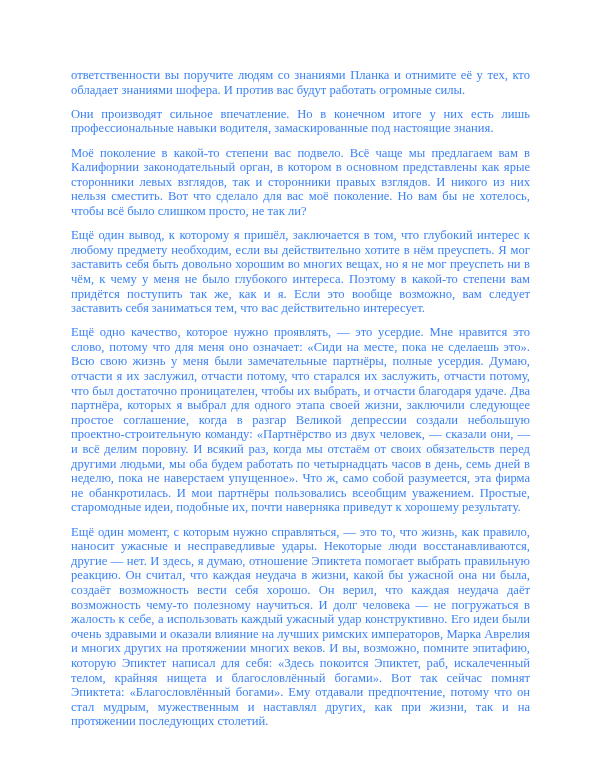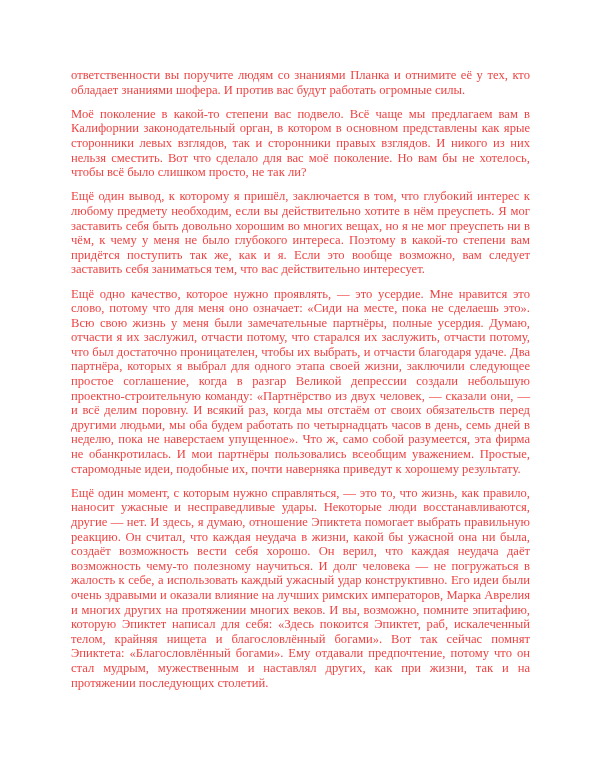--- a/index.html
+++ b/index.html
@@ -14,31 +14,32 @@
       overflow: hidden;
     }
     .page {
       position: absolute;
       left: 71px;
       top: 68px;
       width: 459px;
       font-family: "Liberation Serif", "DejaVu Serif", serif;
       font-size: 12.6px;
       line-height: 14.6px;
-      color: #ef4444;
+      color: #3b82f6;
     }
     .page p {
       margin: 0 0 9.6px 0;
       text-align: justify;
       text-justify: inter-word;
       hyphens: none;
     }
   </style>
 </head>
 <body>
 
 <div class="page">
   <p>ответственности вы поручите людям со знаниями Планка и отнимите её у тех, кто обладает знаниями шофера. И против вас будут работать огромные силы.</p>
+  <p>Они производят сильное впечатление. Но в конечном итоге у них есть лишь профессиональные навыки водителя, замаскированные под настоящие знания.</p>
   <p>Моё поколение в какой-то степени вас подвело. Всё чаще мы предлагаем вам в Калифорнии законодательный орган, в котором в основном представлены как ярые сторонники левых взглядов, так и сторонники правых взглядов. И никого из них нельзя сместить. Вот что сделало для вас моё поколение. Но вам бы не хотелось, чтобы всё было слишком просто, не так ли?</p>
   <p>Ещё один вывод, к которому я пришёл, заключается в том, что глубокий интерес к любому предмету необходим, если вы действительно хотите в нём преуспеть. Я мог заставить себя быть довольно хорошим во многих вещах, но я не мог преуспеть ни в чём, к чему у меня не было глубокого интереса. Поэтому в какой-то степени вам придётся поступить так же, как и я. Если это вообще возможно, вам следует заставить себя заниматься тем, что вас действительно интересует.</p>
   <p>Ещё одно качество, которое нужно проявлять, — это усердие. Мне нравится это слово, потому что для меня оно означает: «Сиди на месте, пока не сделаешь это». Всю свою жизнь у меня были замечательные партнёры, полные усердия. Думаю, отчасти я их заслужил, отчасти потому, что старался их заслужить, отчасти потому, что был достаточно проницателен, чтобы их выбрать, и отчасти благодаря удаче. Два партнёра, которых я выбрал для одного этапа своей жизни, заключили следующее простое соглашение, когда в разгар Великой депрессии создали небольшую проектно-строительную команду: «Партнёрство из двух человек, — сказали они, — и всё делим поровну. И всякий раз, когда мы отстаём от своих обязательств перед другими людьми, мы оба будем работать по четырнадцать часов в день, семь дней в неделю, пока не наверстаем упущенное». Что ж, само собой разумеется, эта фирма не обанкротилась. И мои партнёры пользовались всеобщим уважением. Простые, старомодные идеи, подобные их, почти наверняка приведут к хорошему результату.</p>
   <p>Ещё один момент, с которым нужно справляться, — это то, что жизнь, как правило, наносит ужасные и несправедливые удары. Некоторые люди восстанавливаются, другие — нет. И здесь, я думаю, отношение Эпиктета помогает выбрать правильную реакцию. Он считал, что каждая неудача в жизни, какой бы ужасной она ни была, создаёт возможность вести себя хорошо. Он верил, что каждая неудача даёт возможность чему-то полезному научиться. И долг человека — не погружаться в жалость к себе, а использовать каждый ужасный удар конструктивно. Его идеи были очень здравыми и оказали влияние на лучших римских императоров, Марка Аврелия и многих других на протяжении многих веков. И вы, возможно, помните эпитафию, которую Эпиктет написал для себя: «Здесь покоится Эпиктет, раб, искалеченный телом, крайняя нищета и благословлённый богами». Вот так сейчас помнят Эпиктета: «Благословлённый богами». Ему отдавали предпочтение, потому что он стал мудрым, мужественным и наставлял других, как при жизни, так и на протяжении последующих столетий.</p>
 </div>
 
 </body></html>

